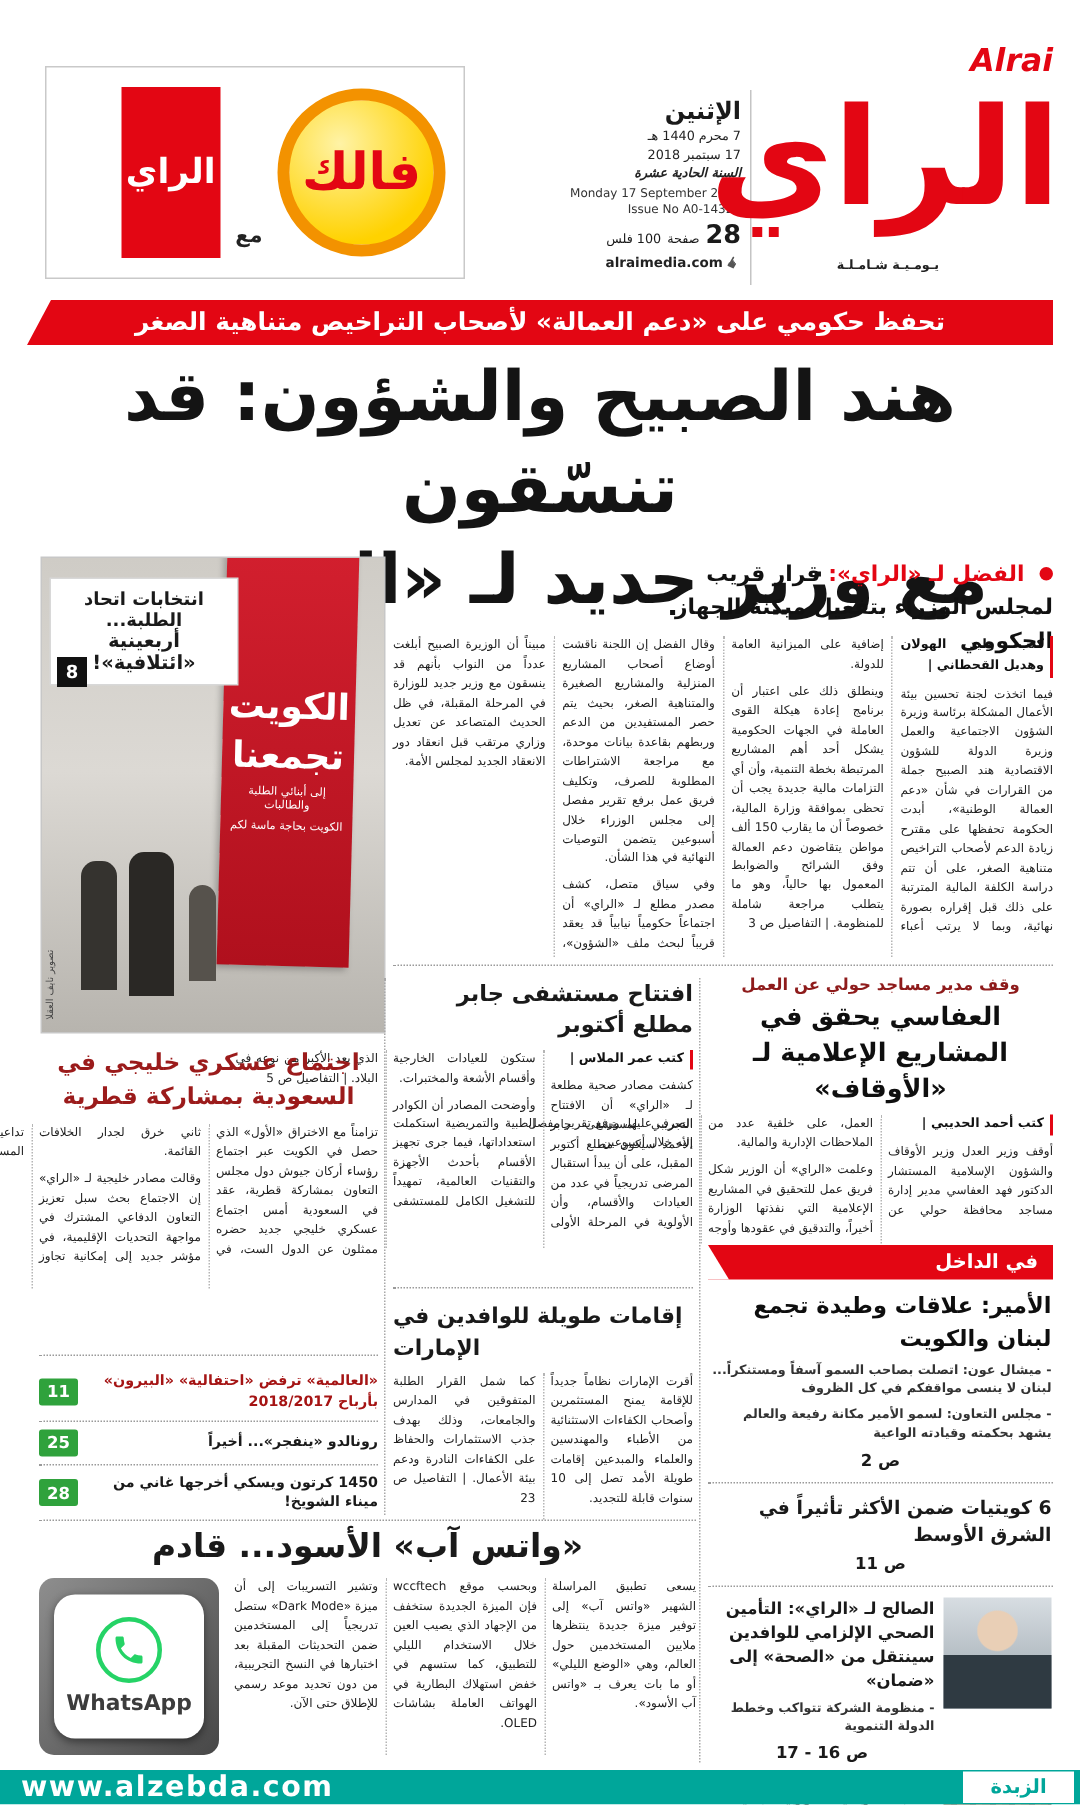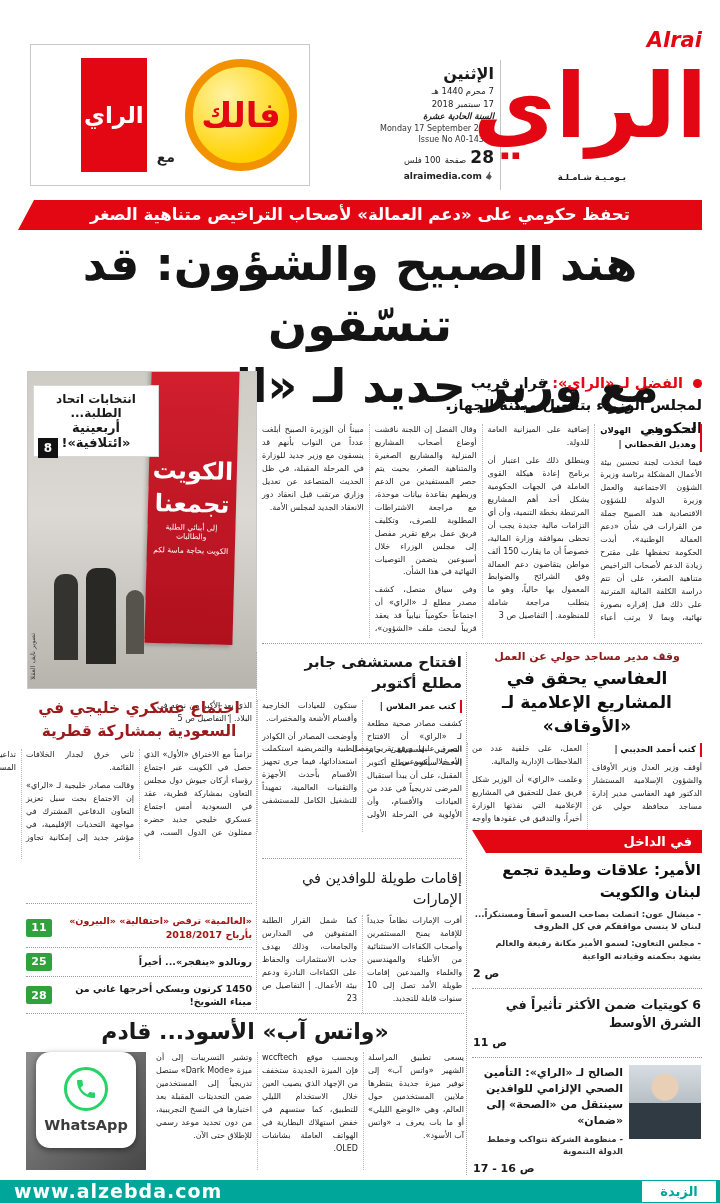--- a/index.html
+++ b/index.html
@@ -112,48 +112,48 @@
   #briefs { position:absolute; left:26px; top:909px; width:226px; }
   #briefs .row { display:flex; align-items:center; gap:8px; padding:5px 0; border-bottom:1px dotted #9a9a9a; }
   #briefs .row:last-child { border-bottom:none; }
   #briefs .txt { flex:1; font-size:9.5px; font-weight:bold; line-height:1.45; text-align:right; }
   #briefs .row.red .txt { color:#a51414; }
   #briefs .num { width:26px; height:18px; background:#2fa23c; color:#fff; font-size:11px; font-weight:bold;
     display:flex; align-items:center; justify-content:center; flex-shrink:0; border-radius:2px; }
 
   
   #emirates { position:absolute; left:262px; top:868px; width:200px; }
-  #emirates .head { text-align:right; font-size:14.5px; font-weight:normal; line-height:1.45; margin-bottom:5px; }
+  #emirates .head { text-align:left; font-size:14.5px; font-weight:bold; line-height:1.45; margin-bottom:5px; }
   #emirates .cols { column-count:2; column-gap:10px; column-rule:1px dotted #b5b5b5; column-fill:auto; height:98px; }
 
   
   #wa { position:absolute; left:26px; top:1019px; width:438px; }
   #wa .head { text-align:center; font-size:22px; font-weight:bold; margin-bottom:8px; }
   #wa .content { display:flex; gap:10px; height:118px; }
   #wa .cols { flex:1; column-count:3; column-gap:10px; column-rule:1px dotted #b5b5b5; column-fill:auto; height:118px; }
   #wa .logo-wrap { width:120px; height:118px; flex-shrink:0; background:linear-gradient(135deg,#8e8e8e,#474747);
-    display:flex; justify-content:center; }
+    display:flex; align-items:center; justify-content:center;border-radius:10px; }
   #wa .card { width:100px; height:96px; background:#fff; border-radius:14px; display:flex; flex-direction:column;
     align-items:center; justify-content:center; gap:6px; box-shadow:0 2px 6px rgba(0,0,0,.45); }
   #wa .wa-icon { width:44px; height:44px; border:3px solid #25d366; border-radius:50%;
     display:flex; align-items:center; justify-content:center; }
   #wa .wa-word { font-size:14.5px; font-weight:bold; color:#3c3c3c; direction:ltr; }
 
   
   #inside { position:absolute; left:472px; top:830px; width:230px; }
   #inside .bar { position:relative; height:23px; background:#e30613; color:#fff; font-size:13px; font-weight:bold;
     line-height:23px; text-align:right; padding-left:10px; padding-right:10px; }
   #inside .bar::after { content:""; position:absolute; left:0; top:0; border-top:23px solid transparent; border-left:14px solid #fff; }
   #inside .item { padding:7px 1px 8px; border-bottom:1px dotted #9a9a9a; }
   #inside .item:last-child { border-bottom:none; }
   #inside .t1 { font-size:15px; font-weight:bold; line-height:1.45; color:#0e0e0e; }
   #inside .t2 { font-size:12.5px; font-weight:bold; line-height:1.45; }
   #inside .t3 { font-size:11px; font-weight:bold; line-height:1.45; }
   #inside .bullet { font-size:8.5px; font-weight:bold; color:#333; line-height:1.5; margin-top:4px; }
-  #inside .pg { font-size:11px; font-weight:bold; margin-top:4px; text-align:left; }
+  #inside .pg { font-size:11px; font-weight:bold; margin-top:4px; text-align:center; }
   #inside .media { display:flex; gap:6px; }
   #inside .media .txt { flex:1; }
   #inside .portrait { width:72px; height:74px; flex-shrink:0;
     background:
       radial-gradient(circle at 50% 30%, #e9cfb6 0 13px, rgba(0,0,0,0) 14px),
       linear-gradient(180deg, rgba(0,0,0,0) 52%, #2f3a42 52%),
       linear-gradient(180deg, #d7dde2, #98a3ab); }
   #inside .library { width:72px; height:70px; flex-shrink:0;
     background:
       linear-gradient(180deg, rgba(255,240,210,.85) 0 14%, rgba(0,0,0,0) 14%),

